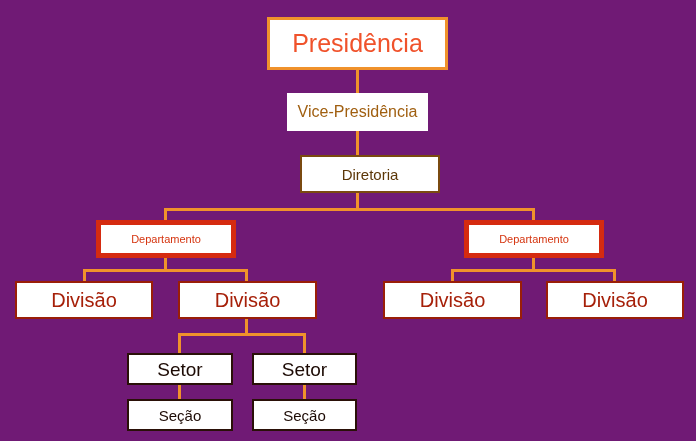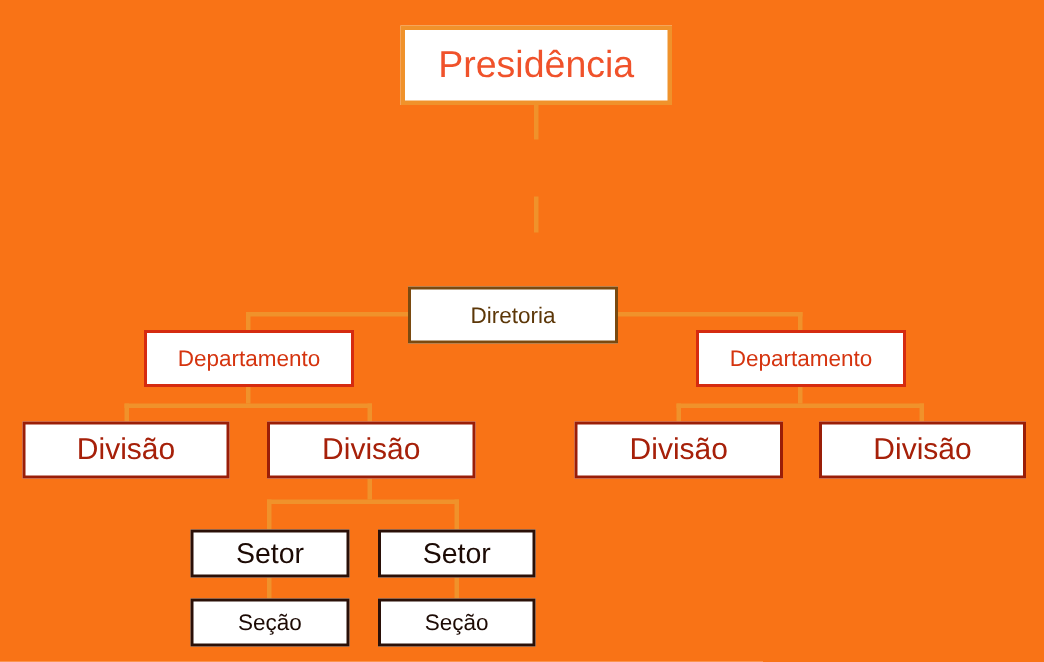--- a/index.html
+++ b/index.html
@@ -33,23 +33,23 @@
     font-size:25px;
   }
   
   .lvl-diretoria{
     border:2px solid #7A4A10;
     color:#5C3708;
     font-size:15px;
   }
   
   .lvl-departamento{
-    border:2px solid #4d7c0f;
+    border:5px solid #4d7c0f;
     color:#D5340F;
-    font-size:15px;
+    font-size:11px;
   }
   
   .lvl-divisao{
     border:2px solid #9A1E08;
     color:#A62009;
     font-size:20px;
   }
   
   .lvl-setor{
     border:2px solid #2A1008;
@@ -67,21 +67,21 @@
     position:absolute;
     background:#F0922B;
     z-index:1;
   }
   .conn-v{width:3px;}
   .conn-h{height:3px;}
 </style>
 </head>
 <body>
 
-<div id="chart" style="background: #f97316;">
+<div id="chart" style="background: #701a75;">
     <div class="conn conn-v" style="background: rgb(240, 146, 43); left: 356px; top: 70px; height: 23px;"></div>
     <div class="conn conn-v" style="background: rgb(240, 146, 43); left: 356px; top: 131px; height: 24px;"></div>
     <div class="conn conn-v" style="background: rgb(240, 146, 43); left: 356px; top: 193px; height: 18px;"></div>
     <div class="conn conn-h" style="background: rgb(240, 146, 43); left: 164px; top: 208px; width: 371px;"></div>
     <div class="conn conn-v" style="background: rgb(240, 146, 43); left: 164px; top: 208px; height: 12px;"></div>
     <div class="conn conn-v" style="background: rgb(240, 146, 43); left: 532px; top: 208px; height: 12px;"></div>
     <div class="conn conn-v" style="background: rgb(240, 146, 43); left: 164px; top: 258px; height: 11px;"></div>
     <div class="conn conn-h" style="background: rgb(240, 146, 43); left: 83px; top: 269px; width: 165px;"></div>
     <div class="conn conn-v" style="background: rgb(240, 146, 43); left: 83px; top: 269px; height: 12px;"></div>
     <div class="conn conn-v" style="background: rgb(240, 146, 43); left: 245px; top: 269px; height: 12px;"></div>
@@ -91,21 +91,24 @@
     <div class="conn conn-v" style="background: rgb(240, 146, 43); left: 613px; top: 269px; height: 12px;"></div>
     <div class="conn conn-v" style="background: rgb(240, 146, 43); left: 245px; top: 319px; height: 14px;"></div>
     <div class="conn conn-h" style="background: rgb(240, 146, 43); left: 178px; top: 333px; width: 128px;"></div>
     <div class="conn conn-v" style="background: rgb(240, 146, 43); left: 178px; top: 333px; height: 20px;"></div>
     <div class="conn conn-v" style="background: rgb(240, 146, 43); left: 303px; top: 333px; height: 20px;"></div>
     <div class="conn conn-v" style="background: rgb(240, 146, 43); left: 178px; top: 385px; height: 14px;"></div>
     <div class="conn conn-v" style="background: rgb(240, 146, 43); left: 303px; top: 385px; height: 14px;"></div>
     <div class="node lvl-presidencia" style="left: 267px; top: 17px; width: 181px; height: 53px; border-color: rgb(240, 146, 43); color: rgb(240, 82, 43);">
       <span class="lbl">Presidência</span>
     </div>
-    <div class="node lvl-diretoria" style="left: 272px; top: 155px; width: 140px; height: 38px; border-color: rgb(122, 74, 16); color: rgb(92, 55, 8); margin-top: 36px;">
+    <div class="node lvl-vicepresidencia" style="left: 287px; top: 93px; width: 141px; height: 38px; border-color: rgb(176, 106, 16); color: rgb(160, 95, 16);">
+      <span class="lbl">Vice-Presidência</span>
+    </div>
+    <div class="node lvl-diretoria" style="left: 300px; top: 155px; width: 140px; height: 38px; border-color: rgb(122, 74, 16); color: rgb(92, 55, 8);">
       <span class="lbl">Diretoria</span>
     </div>
     <div class="node lvl-departamento" style="left: 96px; top: 220px; width: 140px; height: 38px; border-color: rgb(213, 43, 16); color: rgb(213, 52, 15);">
       <span class="lbl">Departamento</span>
     </div>
     <div class="node lvl-departamento" style="left: 464px; top: 220px; width: 140px; height: 38px; border-color: rgb(213, 43, 16); color: rgb(213, 52, 15);">
       <span class="lbl">Departamento</span>
     </div>
     <div class="node lvl-divisao" style="left: 15px; top: 281px; width: 138px; height: 38px; border-color: rgb(154, 30, 8); color: rgb(166, 32, 9);">
       <span class="lbl">Divisão</span>

